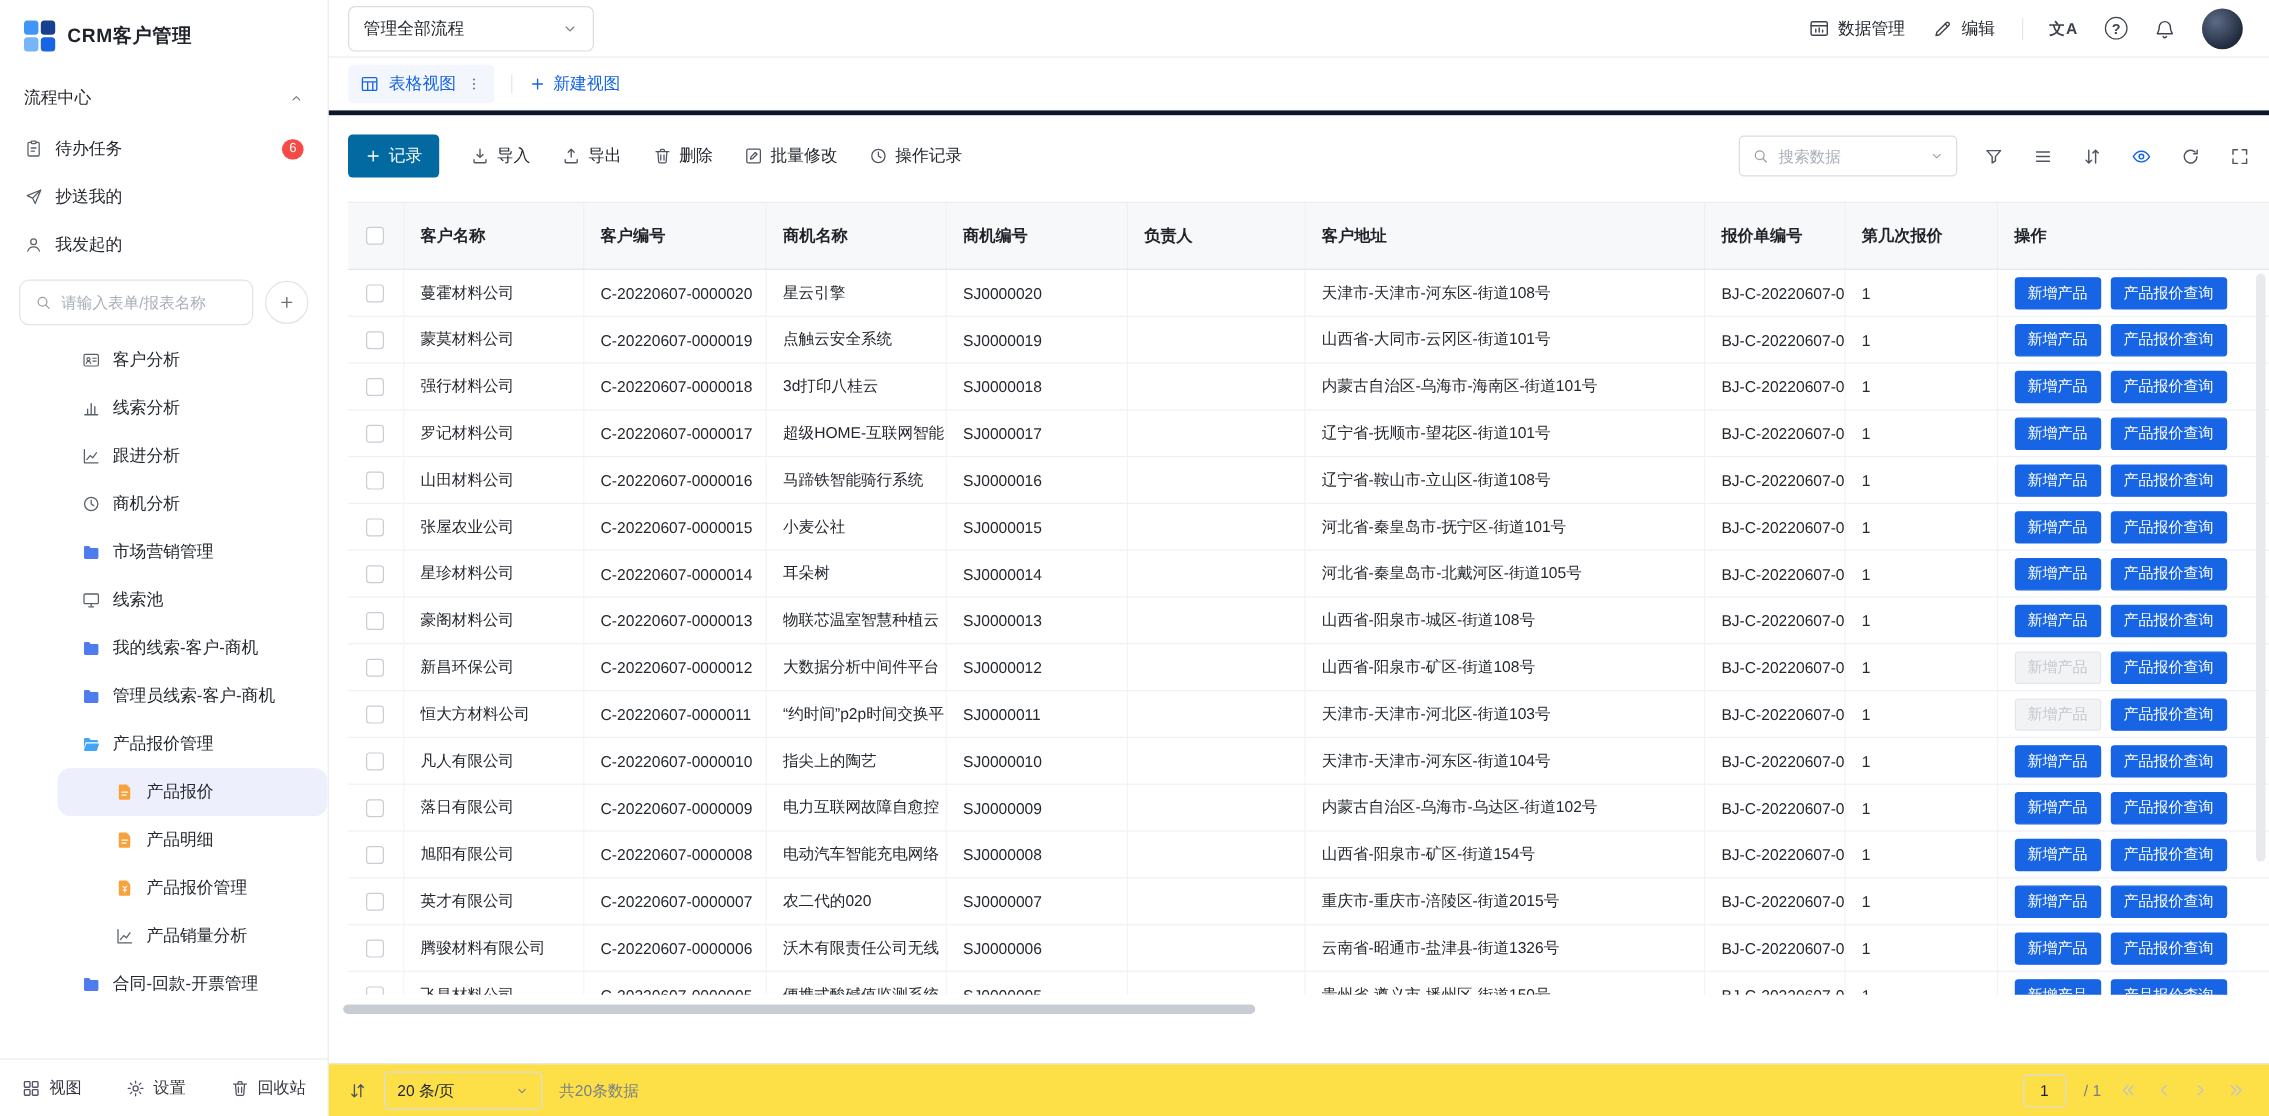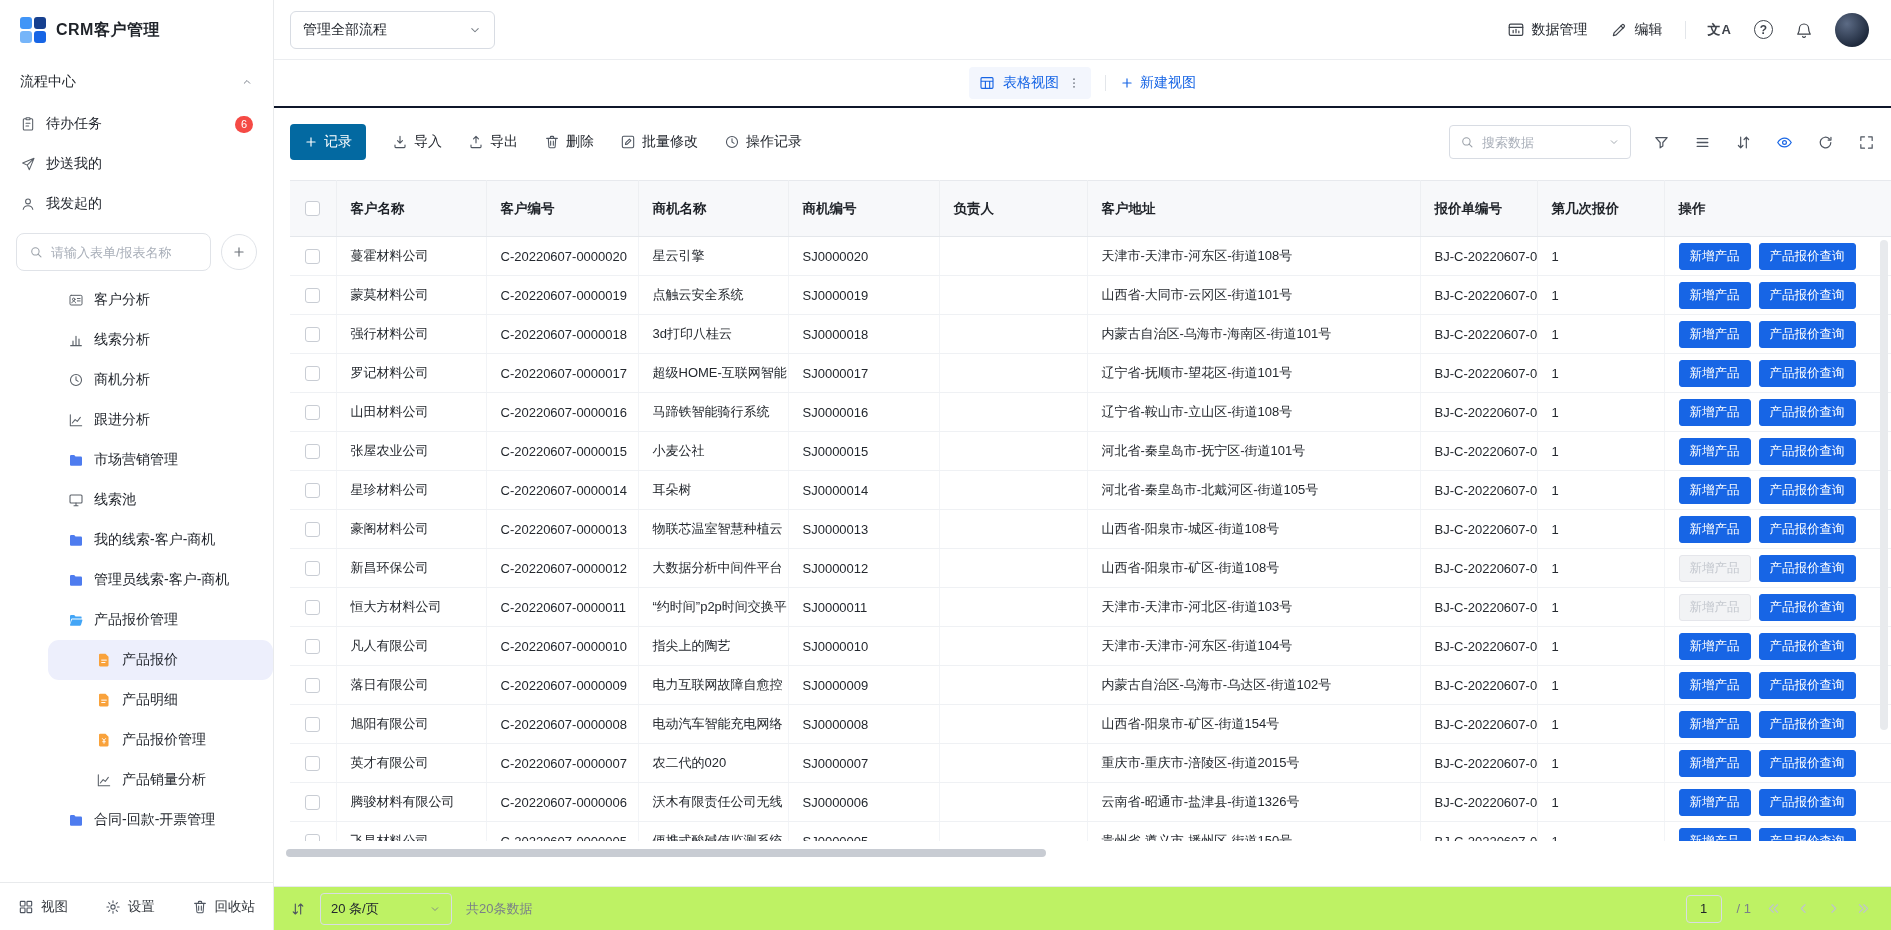--- a/index.html
+++ b/index.html
@@ -39,33 +39,33 @@
   .sb-plus { width:36px; height:36px; flex:none; border:1px solid #E0E3E8; border-radius:50%; display:flex; align-items:center; justify-content:center; color:#6B7178; }
   .sb-menu { flex:1; overflow:hidden;padding-left:48px; }
   .sb-footer { height:48px; flex:none; border-top:1px solid #E8EAEC; display:flex; align-items:center; justify-content:space-between; padding:0 18px; font-size:13.5px; color:#33373D; }
   .f-item { display:flex; align-items:center; gap:7px; }
   .f-item .ic { color:#4E5560; }
   input.flat { border:none; outline:none; background:transparent; font:inherit; font-size:13px; color:#333; width:100%; padding:0; }
   input.flat::placeholder { color:#A9AFB9; }
 
   
   .main { flex:1; min-width:0; display:flex; flex-direction:column; }
-  .topbar { height:60px; flex:none; border-bottom:1px solid #EBEDF0; display:flex; align-items:center; padding:0 22px 0 16px; }
+  .topbar { height:48px; flex:none; border-bottom:1px solid #EBEDF0; display:flex; align-items:center; padding:0 22px 0 16px; }
   .flow-select { width:205px; height:38px; border:1px solid #D8DCE3; border-radius:6px; display:flex; align-items:center; justify-content:space-between; padding:0 12px; font-size:14px; color:#23272E; }
   .flow-select .ic { color:#7A8088; }
   .topbar-right { margin-left:auto; display:flex; align-items:center; gap:22px; }
   .tb-text-btn { display:flex; align-items:flex-start; gap:7px; font-size:14px; color:#23272E; }
   .tb-text-btn .ic { color:#3E434B; }
   .tb-divider { width:1px; height:18px; background:#E3E6EA; }
   .translate { font-size:13px; font-weight:700; color:#3E434B; letter-spacing:1px; }
   .help-circle { width:19px; height:19px; border:1.6px solid #3E434B; border-radius:50%; font-size:12px; font-weight:700; color:#3E434B; display:flex; align-items:center; justify-content:center; }
   .bell { color:#3E434B; }
   .avatar { width:34px; height:34px; border-radius:50%; background:radial-gradient(circle at 35% 32%, #5C6B85, #1F2A3D 72%); }
 
-  .viewbar { height:48px; flex:none; border-bottom:2px solid #0f172a; display:flex; align-items:center; gap:14px; padding:0 16px;justify-content:center; }
+  .viewbar { height:48px; flex:none; border-bottom:4px solid #0f172a; display:flex; align-items:center; gap:14px; padding:0 16px; }
   .view-current { display:flex; align-items:center; gap:8px; color:#1765E5; font-size:14px; font-weight:500; background:#F3F6FD; border-radius:4px; padding:7px 10px; }
   .view-current .dots { color:#6E7580; }
   .vb-divider { width:1px; height:16px; background:#E3E6EA; }
   .new-view { display:flex; align-items:center; gap:6px; color:#1765E5; font-size:14px; }
 
   .content { flex:1; min-height:0; position:relative; }
   .toolbar { display:flex; align-items:center; margin:16px 16px 0; height:36px; }
   .btn-primary { background:#0369a1; color:#fff; border:none; height:36px; border-radius:4px; display:flex; align-items:center; gap:6px; padding:0 14px; font-size:14px; font-family:inherit; }
   .tool-item { display:flex; align-items:center; gap:6px; font-size:14px; color:#23272E; margin-left:26px; }
   .tool-item .ic { color:#4E5560; }
@@ -83,21 +83,21 @@
   tbody td { height:39px; font-size:13px; color:#24282E; padding:0 6px 0 14px; border-bottom:1px solid #EFF1F4; border-right:1px solid #F2F4F7; white-space:nowrap; overflow:hidden; }
   .checkbox-cell { text-align:center; padding:0 !important; }
   .cbx { width:15px; height:15px; border:1px solid #C9CDD4; border-radius:3px; background:#fff; display:inline-block; vertical-align:middle; }
   .btn-act { height:27px; border-radius:3px; background:#1765E5; border:1px solid #1765E5; color:#fff; font-size:12.5px; padding:0 10px; margin-right:8px; font-family:inherit; }
   .btn-act.disabled { background:#F2F3F5; border-color:#E5E6EB; color:#C4C8CF; }
 
   .hscroll { position:absolute; left:12px; right:12px; top:741px; height:8px; }
   .hthumb { position:absolute; left:0; top:0; width:760px; height:8px; border-radius:4px; background:#C8CCD3; }
   .vscroll { position:absolute; right:3px; top:132px; width:8px; height:490px; border-radius:4px; background:#E8EAED; }
 
-  .footer { height:44px; flex:none; border-top:1px solid #E8EAEC; display:flex; align-items:center; gap:14px; padding:0 20px 0 16px; background:#bef264; }
+  .footer { height:44px; flex:none; border-top:1px solid #E8EAEC; display:flex; align-items:center; gap:14px; padding:0 20px 0 16px; background:#fde047; }
   .footer .rows-ic { color:#4E5560; }
   .page-size-select { width:132px; height:32px; border:1px solid #D8DCE3; border-radius:4px; display:flex; align-items:center; justify-content:space-between; padding:0 10px; font-size:13px; color:#23272E; }
   .page-size-select .ic { color:#7A8088; }
   .total-text { font-size:13px; color:#7A8088; }
   .footer-right { margin-left:auto; display:flex; align-items:center; gap:15px; }
   .page-box { min-width:36px; height:28px; border:1px solid #D8DCE3; border-radius:4px; display:flex; align-items:center; justify-content:center; font-size:13px; padding:0 8px; }
   .page-total { font-size:13px; color:#7A8088; }
   .pg { width:15px; height:15px; color:#BFC4CB; }
 </style>
 </head>
@@ -343,29 +343,29 @@
           <span class="sb-label">客户分析</span>
         </div>
         <div class="sb-item">
           <svg class="ic">
             <use href="#i-barchart"></use>
           </svg>
           <span class="sb-label">线索分析</span>
         </div>
         <div class="sb-item">
           <svg class="ic">
+            <use href="#i-linechart"></use>
+          </svg>
+          <span class="sb-label">跟进分析</span>
+        </div>
+        <div class="sb-item">
+          <svg class="ic">
             <use href="#i-clock"></use>
           </svg>
           <span class="sb-label">商机分析</span>
-        </div>
-        <div class="sb-item">
-          <svg class="ic">
-            <use href="#i-linechart"></use>
-          </svg>
-          <span class="sb-label">跟进分析</span>
         </div>
         <div class="sb-item">
           <svg class="ic c-blue">
             <use href="#i-folder"></use>
           </svg>
           <span class="sb-label">市场营销管理</span>
         </div>
         <div class="sb-item">
           <svg class="ic">
             <use href="#i-monitor"></use>

